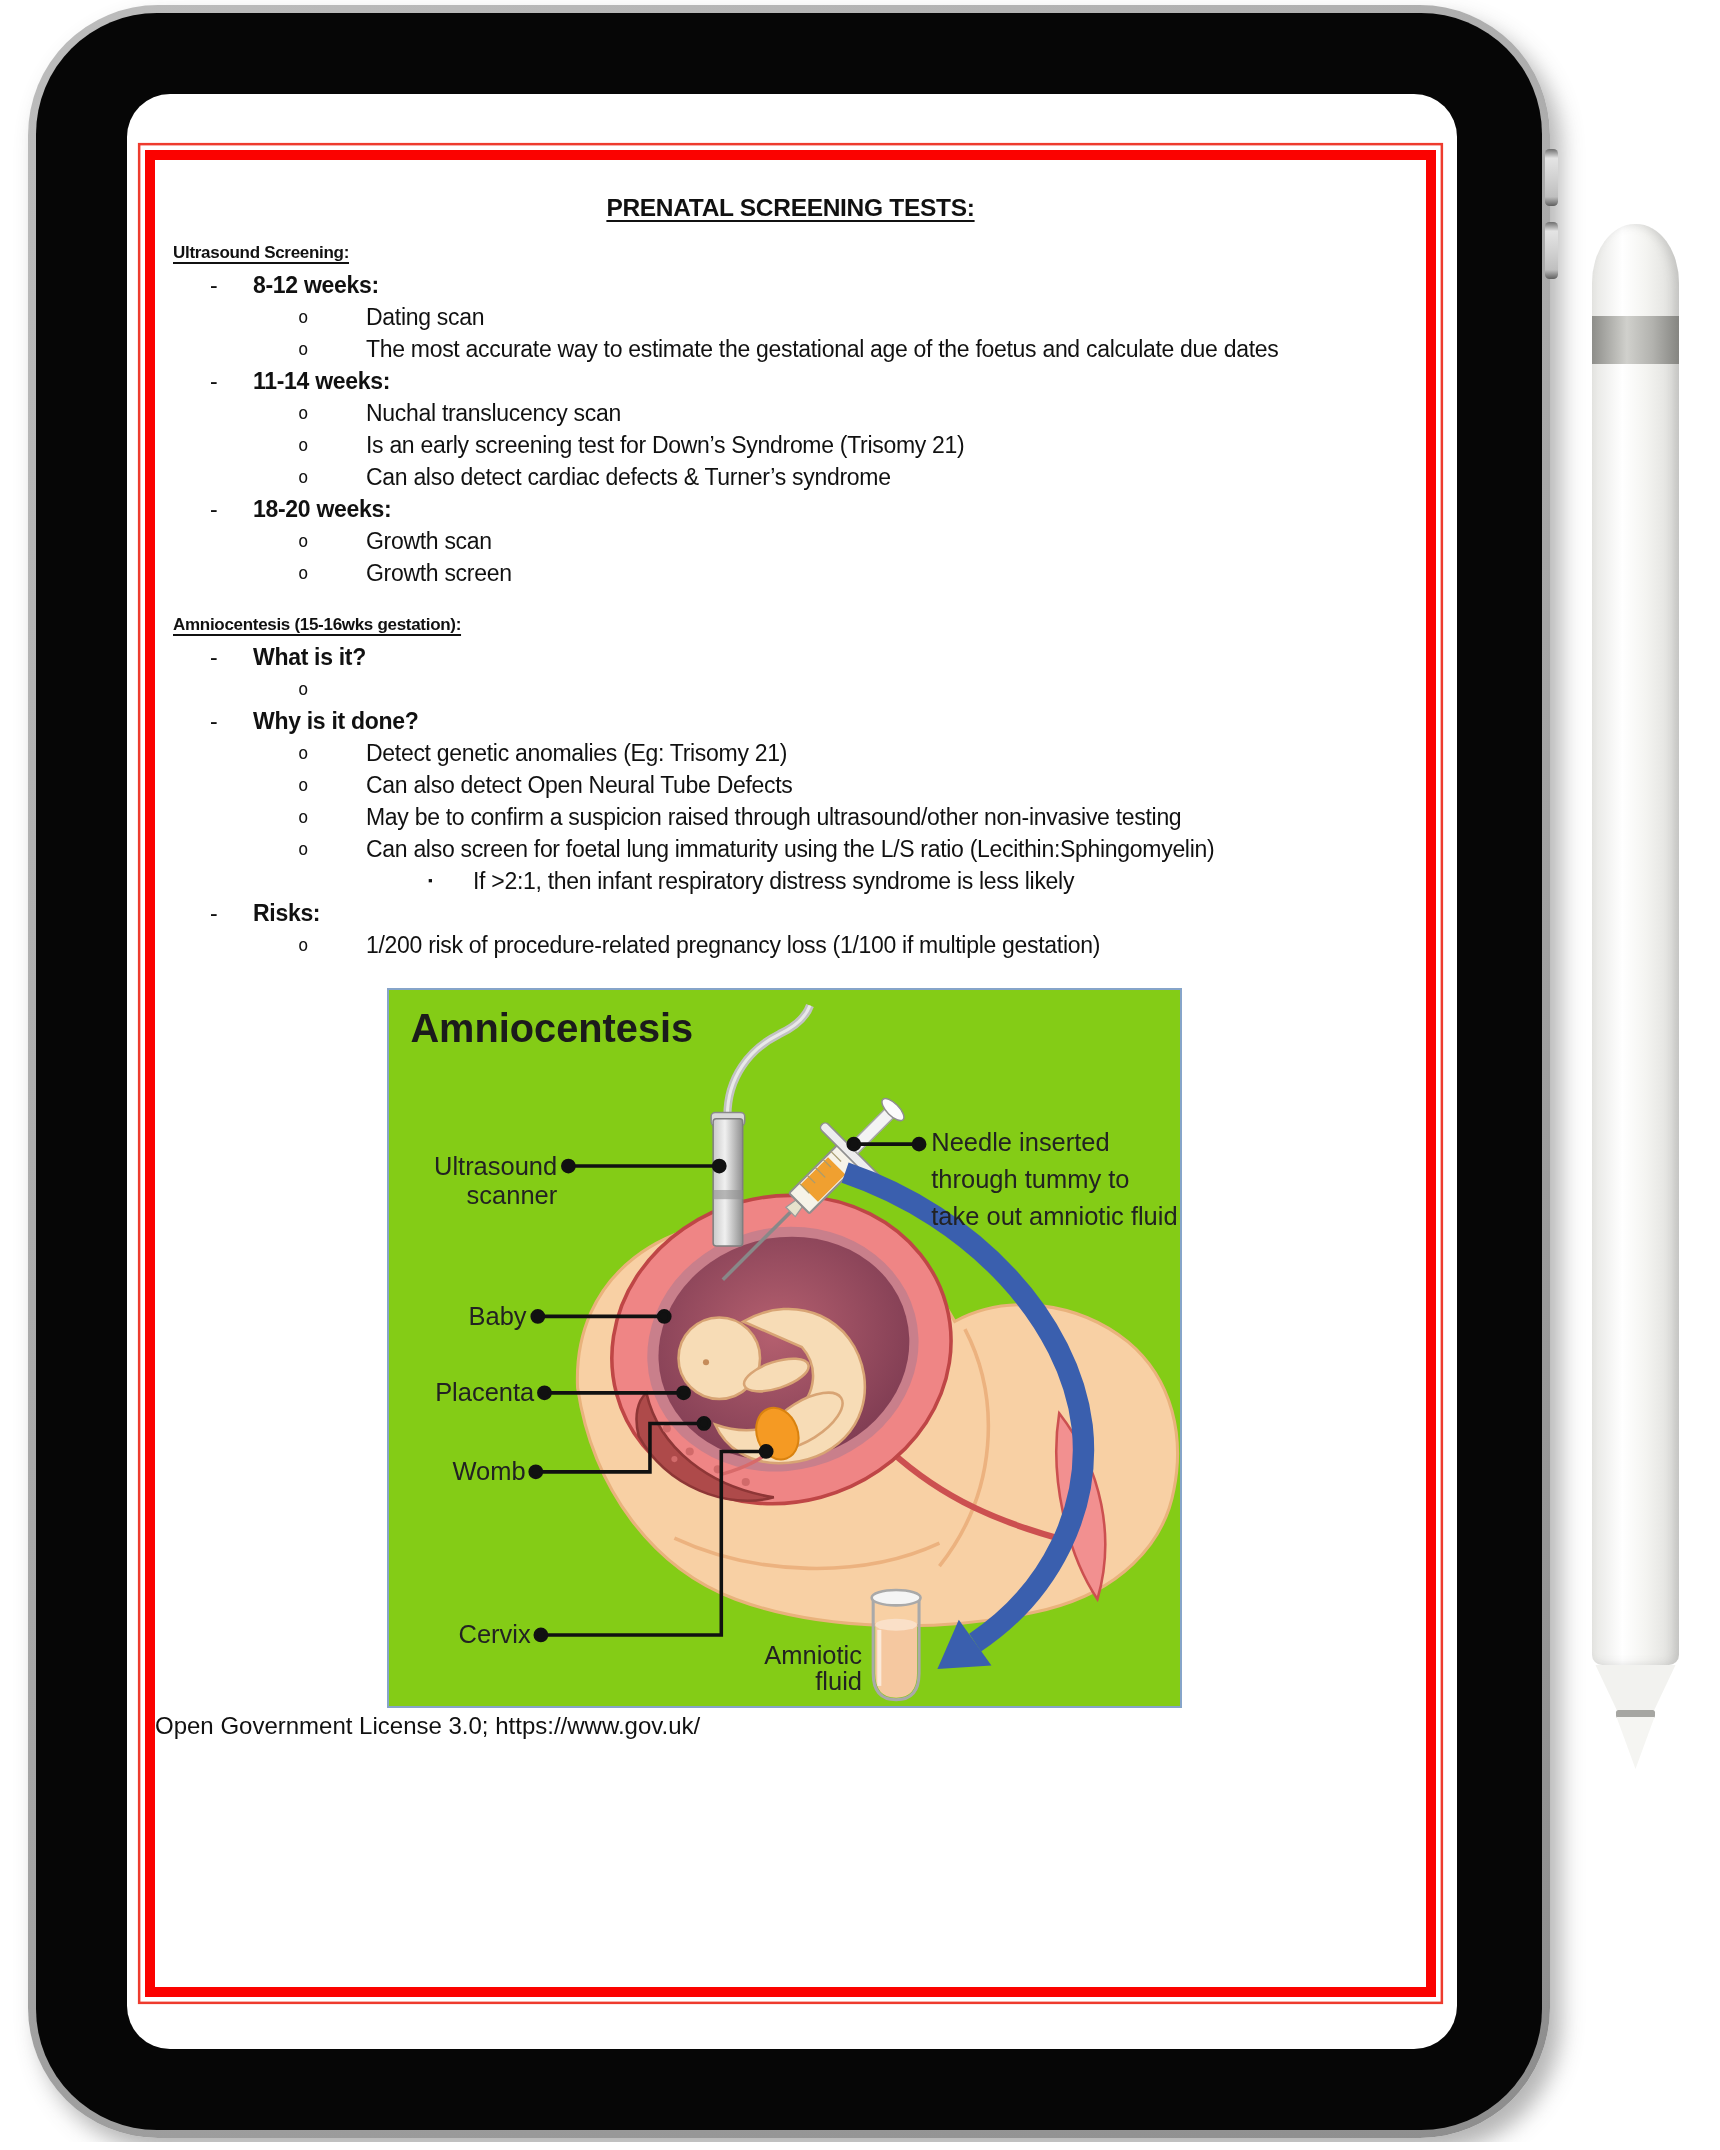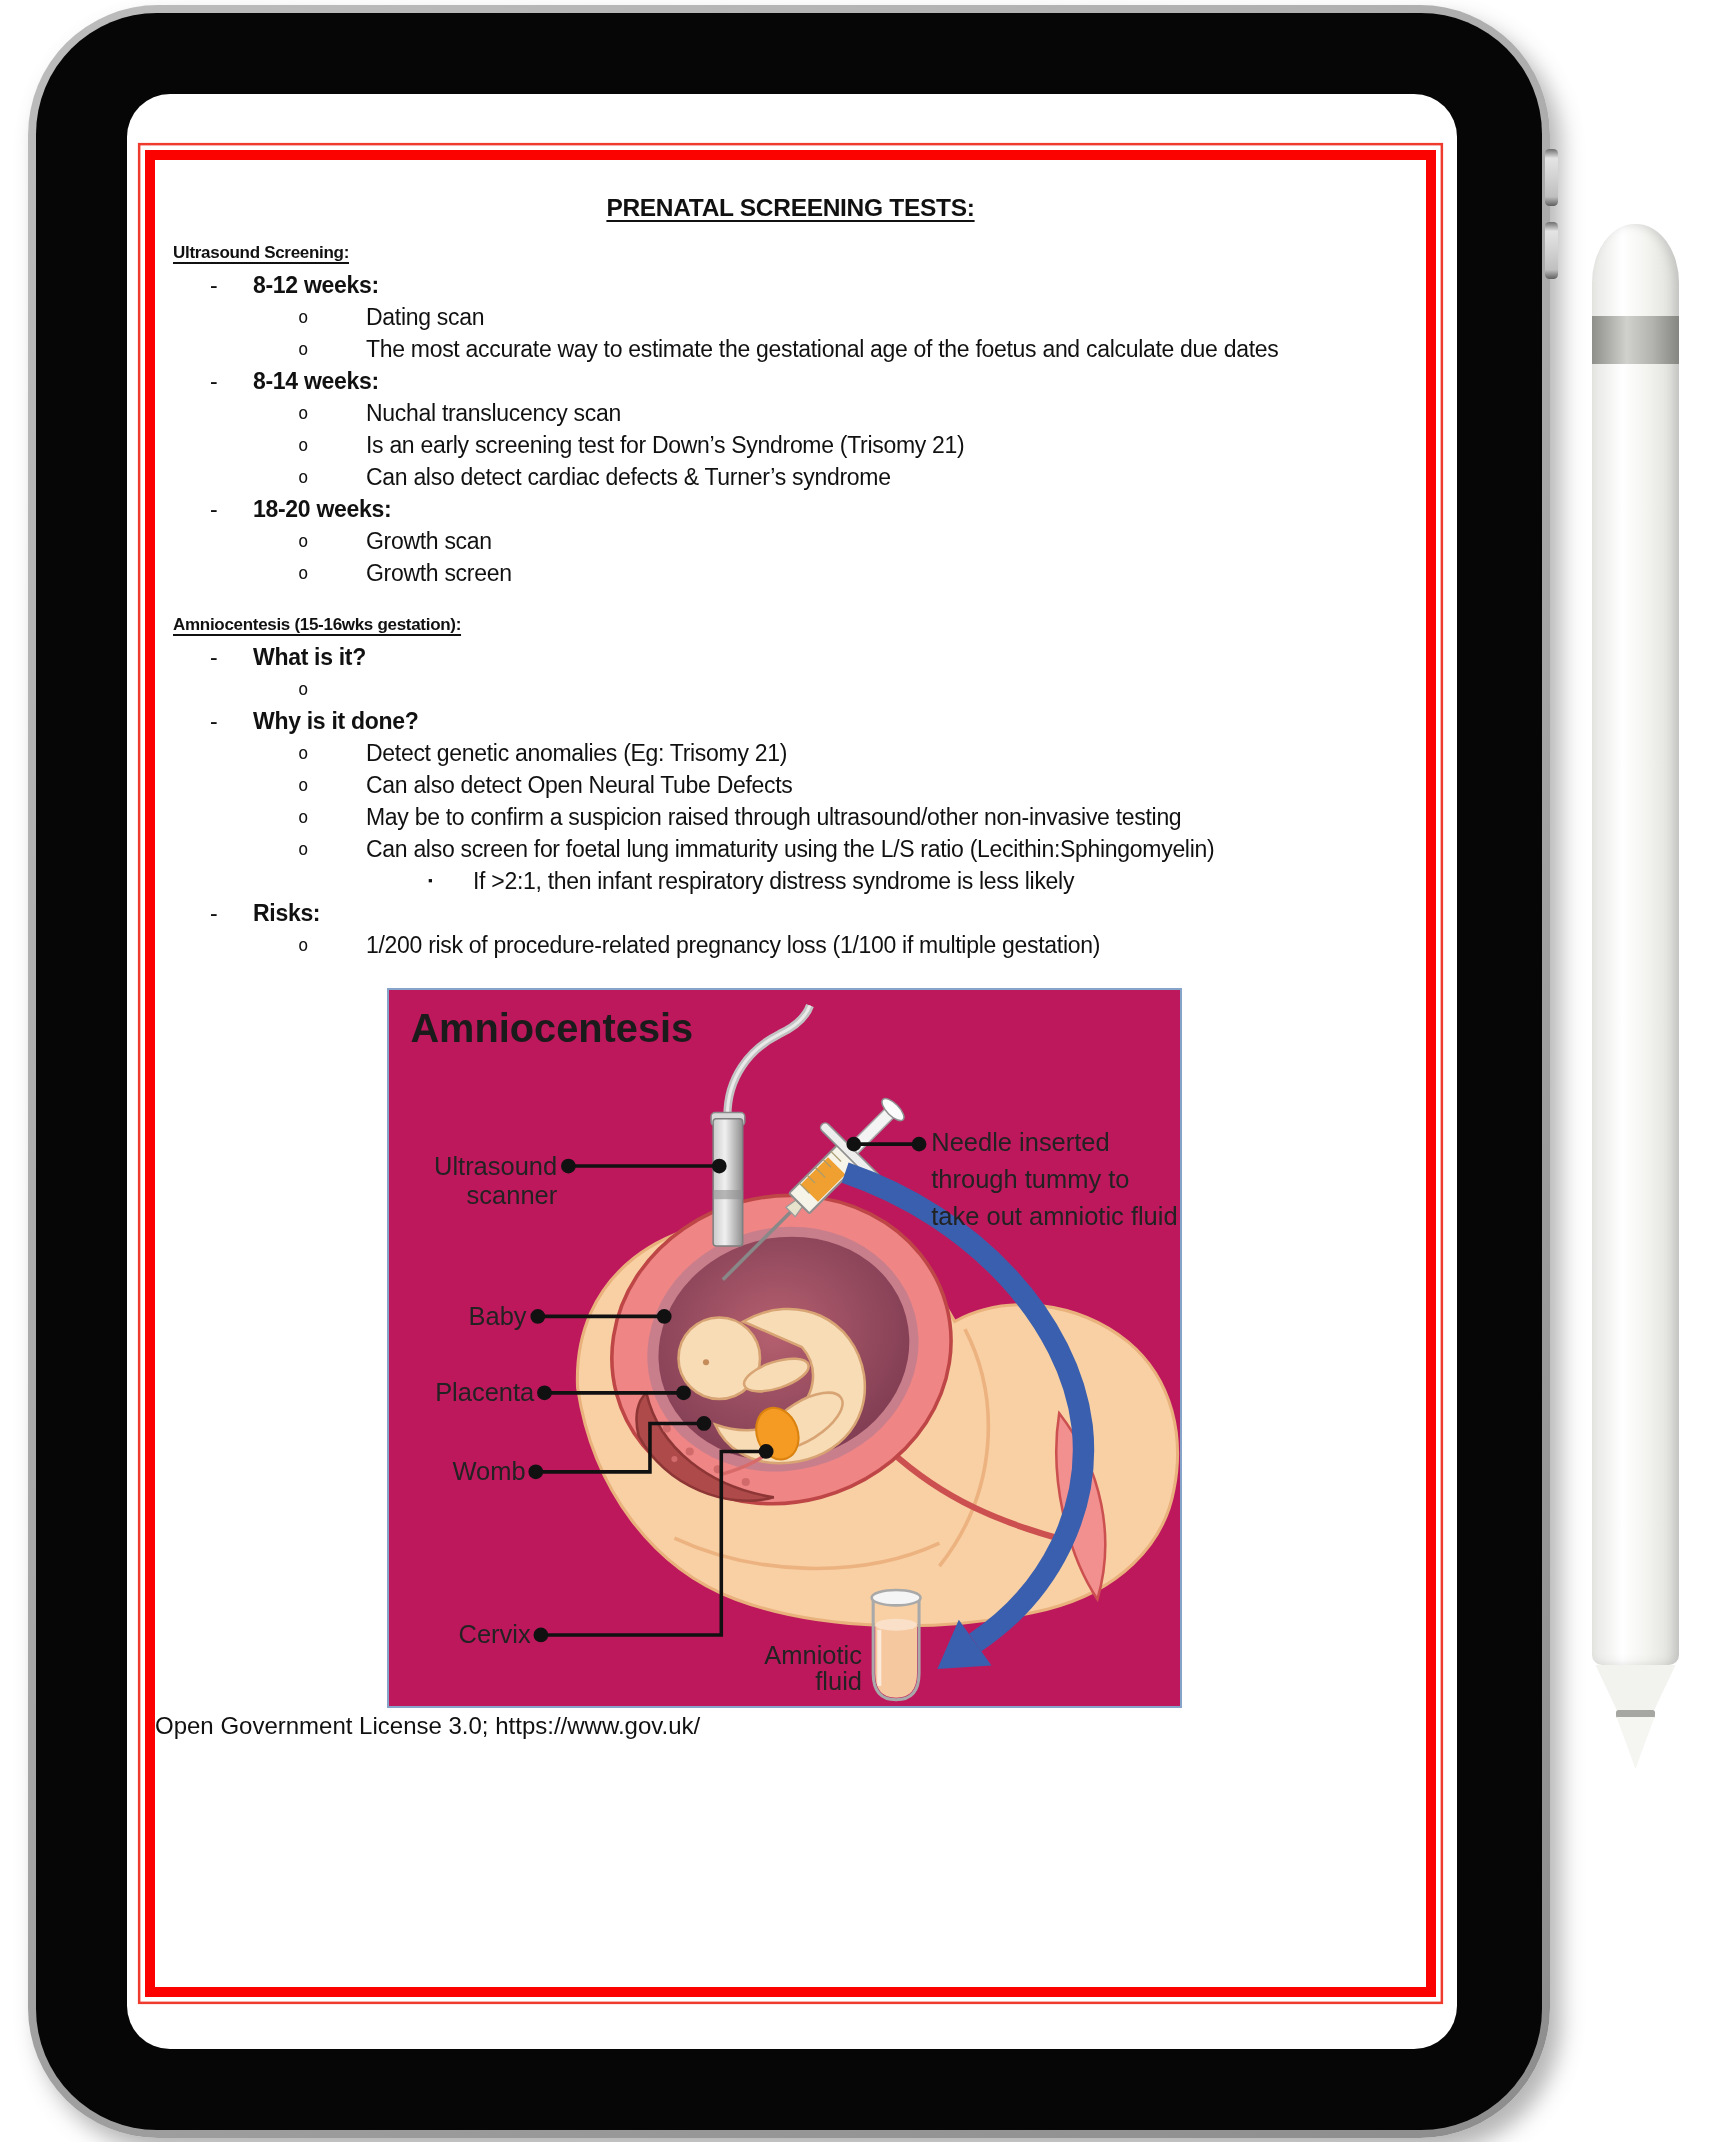--- a/index.html
+++ b/index.html
@@ -47,21 +47,21 @@
   .l1 .txt{left:98px;}
   .l2 .bullet{left:143px;font-family:"DejaVu Sans Mono",monospace;font-size:17.3px;}
   .l2 .txt{left:183px;margin-left:28px;}
   .l3 .bullet{left:273px;font-size:13.3px;}
   .l3 .txt{left:318px;}
   .bold{font-weight:bold;text-align:center;}
   .gap{width:100%;}
 
   
   .figure{position:absolute;left:232px;top:828px;width:795px;height:720px;box-sizing:border-box;
-          border:2px solid #86a4c9;background:#be185d;text-align:right;}
+          border:2px solid #86a4c9;background:#84cc16;text-align:right;}
   .figure svg{position:absolute;left:0;top:0;width:100%;height:100%;}
   .caption{position:absolute;left:0;top:1552px;width:100%;text-align:left;font-size:24px;color:#111;}
 </style>
 </head>
 <body>
 
 <div class="page">
 
   <div class="tab-frame">
     <div class="tab-body"></div>
@@ -92,21 +92,21 @@
           <div class="ln l2">
             <span class="bullet">o</span>
             <span class="txt">Dating scan</span>
           </div>
           <div class="ln l2">
             <span class="bullet">o</span>
             <span class="txt">The most accurate way to estimate the gestational age of the foetus and calculate due dates</span>
           </div>
           <div class="ln l1">
             <span class="bullet">-</span>
-            <span class="txt bold">8-14 weeks:</span>
+            <span class="txt bold">11-14 weeks:</span>
           </div>
           <div class="ln l2">
             <span class="bullet">o</span>
             <span class="txt">Nuchal translucency scan</span>
           </div>
           <div class="ln l2">
             <span class="bullet">o</span>
             <span class="txt">Is an early screening test for Down’s Syndrome (Trisomy 21)</span>
           </div>
           <div class="ln l2">

